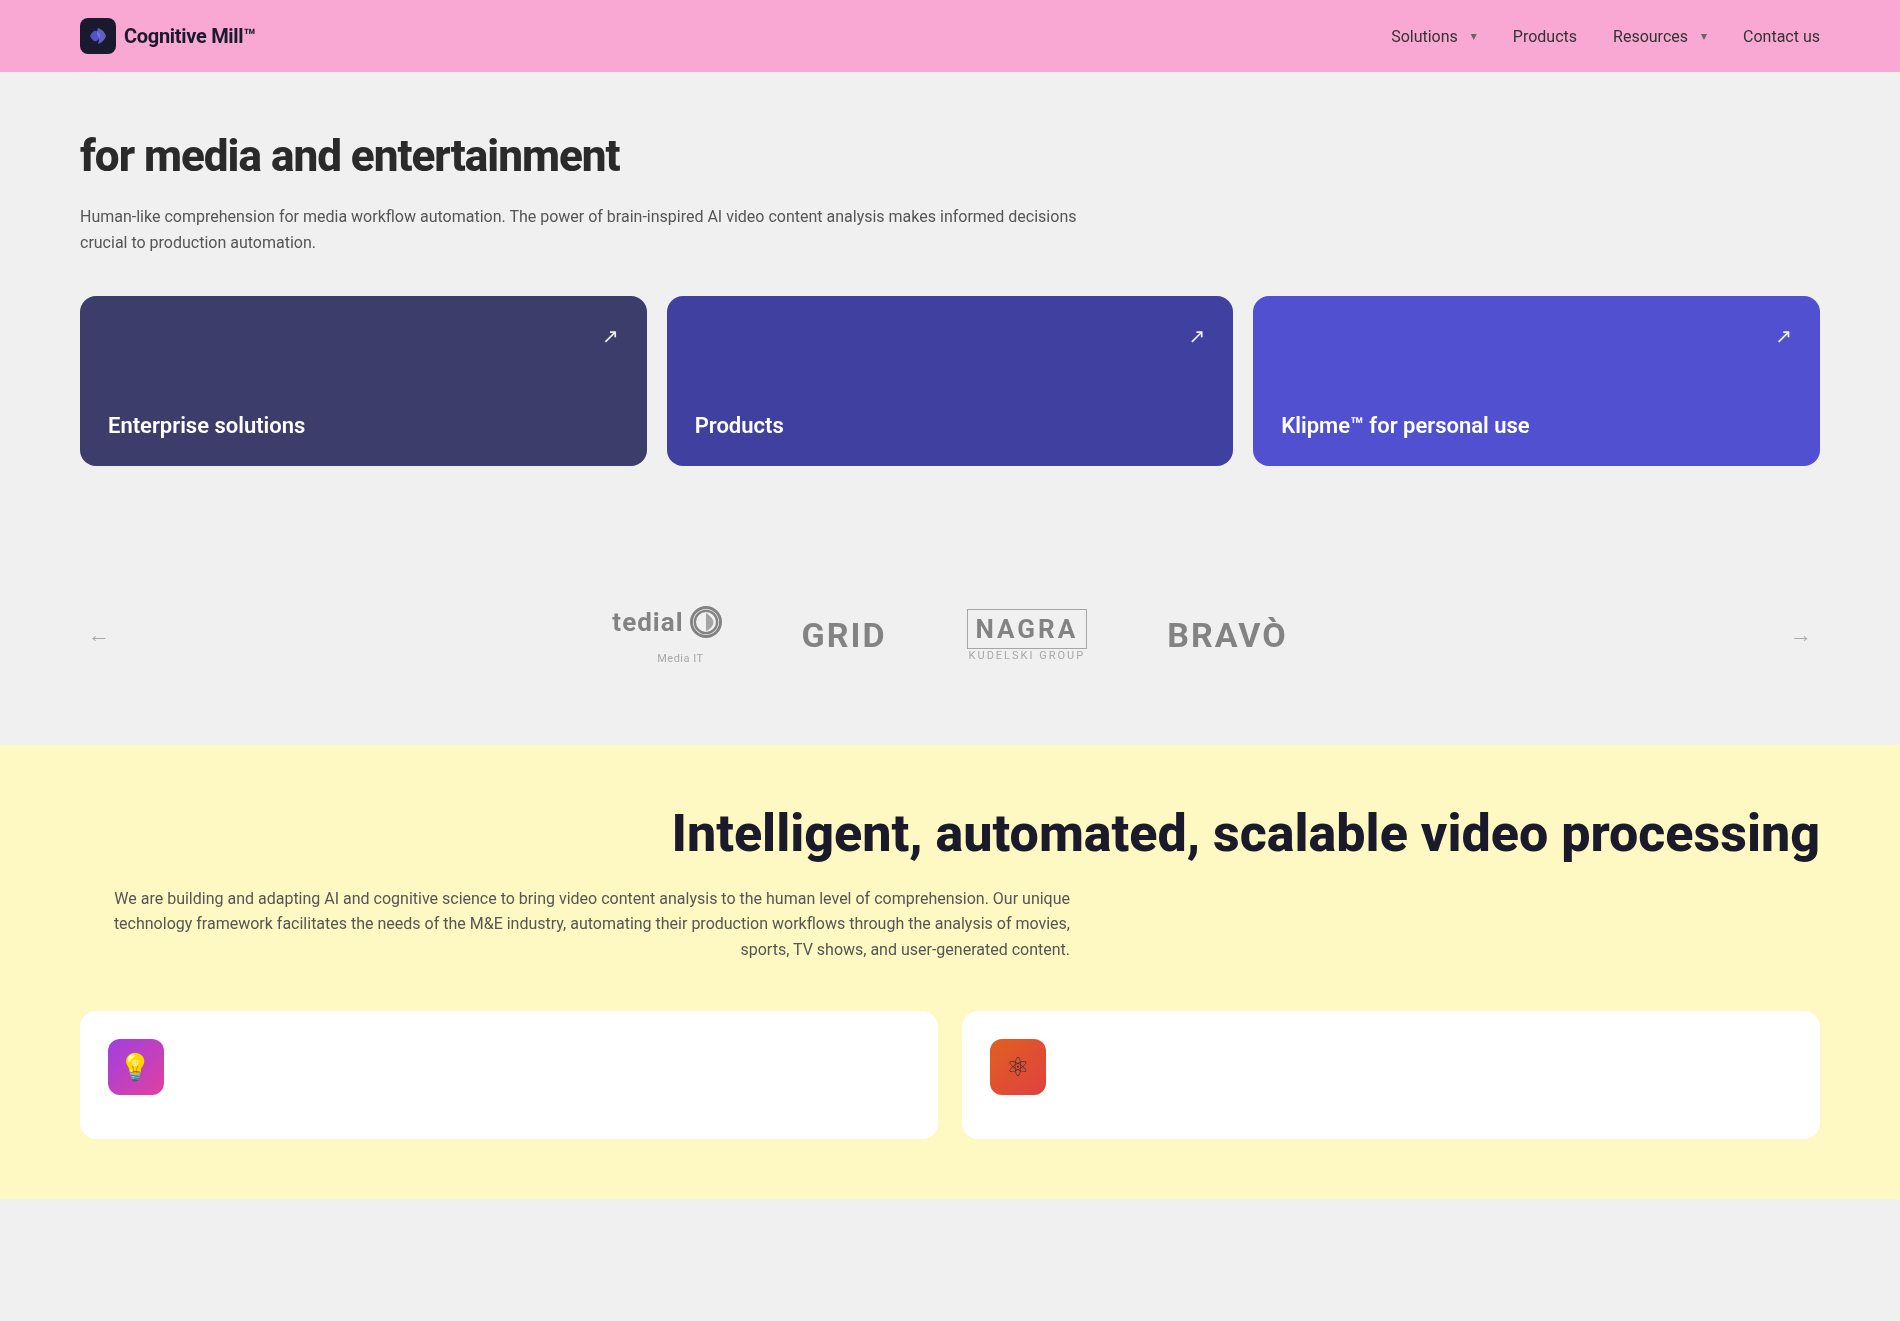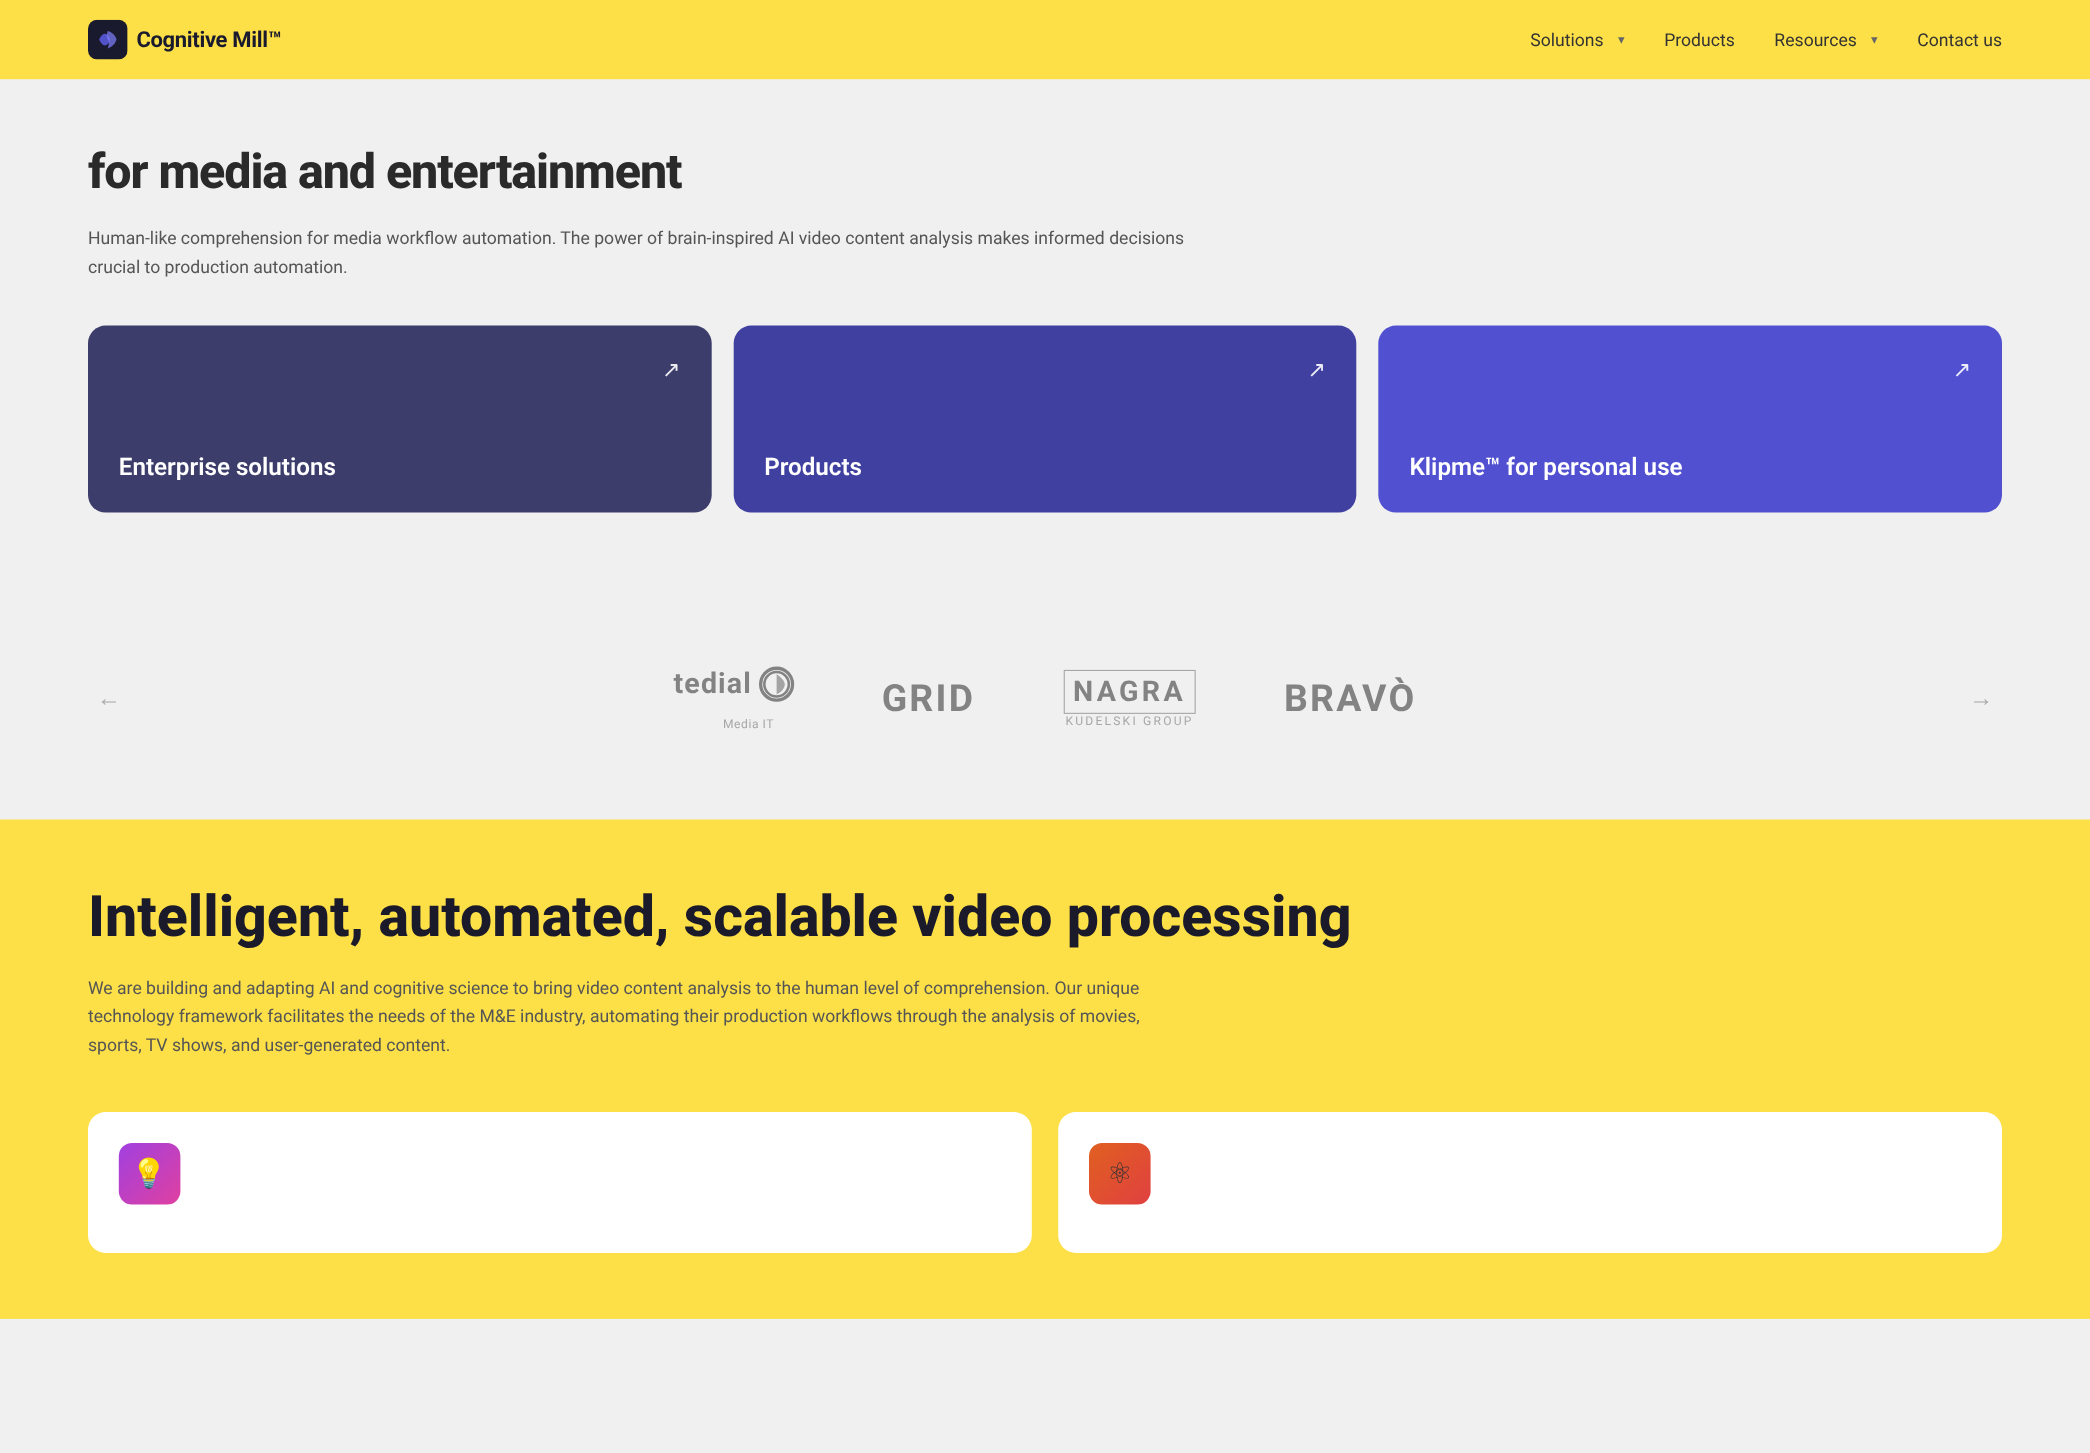--- a/index.html
+++ b/index.html
@@ -11,21 +11,21 @@
       min-height: 1321px;
     }
 
     
     header {
       display: flex;
       align-items: center;
       justify-content: space-between;
       padding: 0 80px;
       height: 72px;
-      background: #fde047;
+      background: #f9a8d4;
     }
 
     .logo-wrap {
       display: flex;
       align-items: center;
       gap: 8px;
     }
 
     .logo-icon {
       width: 36px;
@@ -214,21 +214,22 @@
 
     .logo-nagra-sub {
       font-size: 11px;
       color: #888;
       letter-spacing: 2px;
     }
 
     
     .section-video {
       padding: 60px 80px;
-      background: #fde047;
+      background: #fef9c3;
+      text-align: right;
     }
 
     .section-title {
       font-size: 52px;
       font-weight: 800;
       color: #1a1a2a;
       margin-bottom: 24px;
       line-height: 1.1;
     }
 

